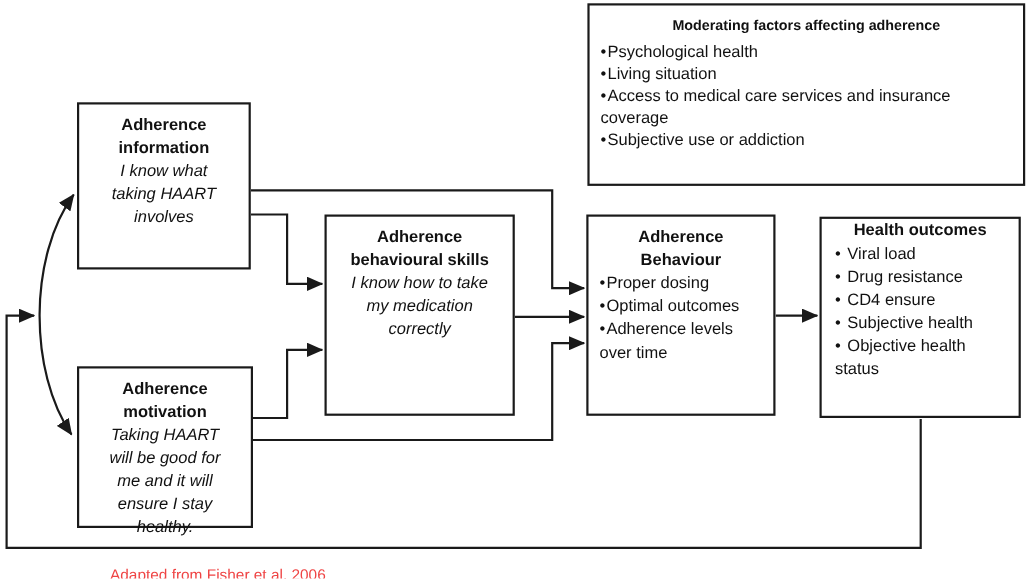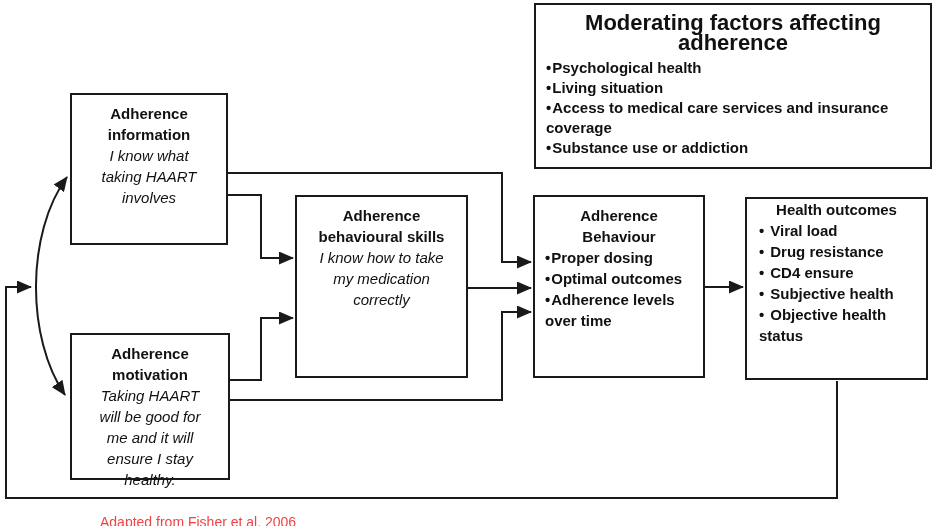--- a/index.html
+++ b/index.html
@@ -11,30 +11,30 @@
   #connector-layer{position:absolute;left:0;top:0;z-index:0;}
   .box{
     position:absolute;box-sizing:border-box;z-index:1;
     border:2px solid #1a1a1a;background:#ffffff;
     font-size:15px;line-height:21px;
   }
   .box .title{font-weight:bold;white-space:pre-line;}
   .box .quote{font-style:italic;white-space:pre-line;}
   .centered{text-align:center;}
   .pad{padding-top:8px;}
-  .li{text-align:left;font-weight:bold;}
+  .li{text-align:left;}
   .blt{display:inline;}
   .spaced .blt{margin-right:6px;}
   .tight .blt{margin-right:1px;}
 
   #box-moderating{
     left:534px;top:3px;width:398px;height:166px;
     padding:8px 10px 0 10px;line-height:20px;
   }
-  #box-moderating .title{font-size:22px;text-align:center;margin-bottom:5px;}
+  #box-moderating .title{font-size:13px;text-align:center;margin-bottom:5px;}
 
   #box-information{left:70px;top:93px;width:158px;height:152px;}
   #box-motivation{left:70px;top:333px;width:160px;height:147px;}
   #box-skills{left:295px;top:195px;width:173px;height:183px;}
 
   #box-behaviour{left:533px;top:195px;width:172px;height:183px;padding:8px 4px 0 10px;}
   #box-behaviour .title{text-align:center;margin-right:6px;}
 
   #box-outcomes{left:745px;top:197px;width:183px;height:183px;padding:0 4px 0 12px;}
   #box-outcomes .title{text-align:center;margin-right:8px;}
@@ -66,21 +66,21 @@
     <line x1="705" y1="287" x2="743" y2="287" marker-end="url(#arrowE)"></line>
     <polyline points="837,381 837,498 6,498 6,287 31,287" marker-end="url(#arrowE)"></polyline>
   </g>
 </svg>
 
 <div class="box tight" id="box-moderating">
   <div class="title">Moderating factors affecting adherence</div>
   <div class="li"><span class="blt">•</span><span>Psychological health</span></div>
   <div class="li"><span class="blt">•</span><span>Living situation</span></div>
   <div class="li"><span class="blt">•</span><span>Access to medical care services and insurance coverage</span></div>
-  <div class="li"><span class="blt">•</span><span>Substance use or addiction</span></div>
+  <div class="li"><span class="blt">•</span><span>Subjective use or addiction</span></div>
 </div>
 
 <div class="box centered pad" id="box-information">
   <div class="title">Adherence
 information</div>
   <div class="quote">I know what
 taking HAART
 involves</div>
 </div>
 

